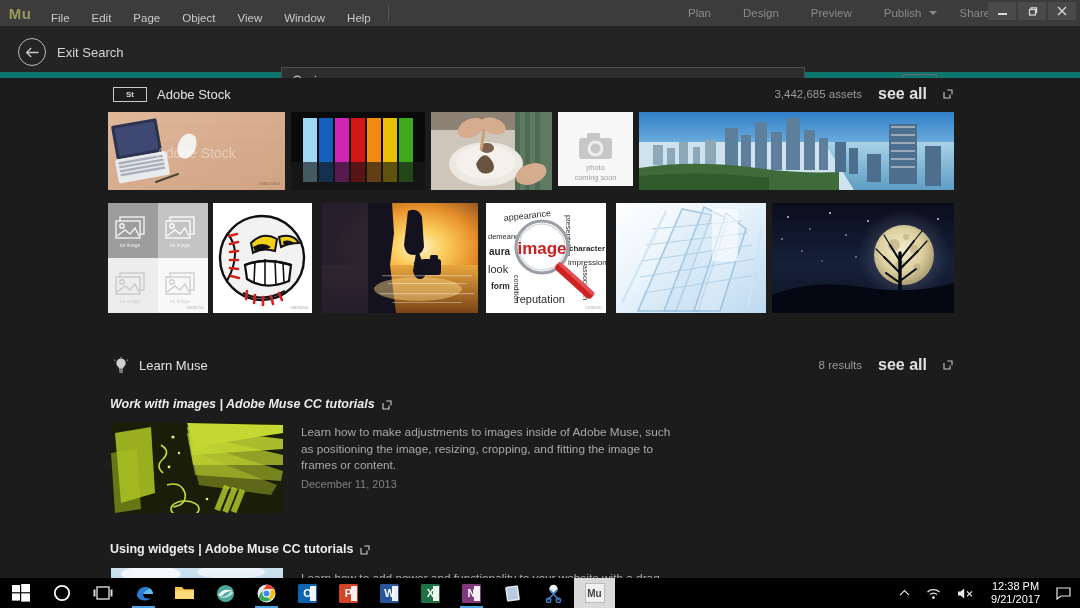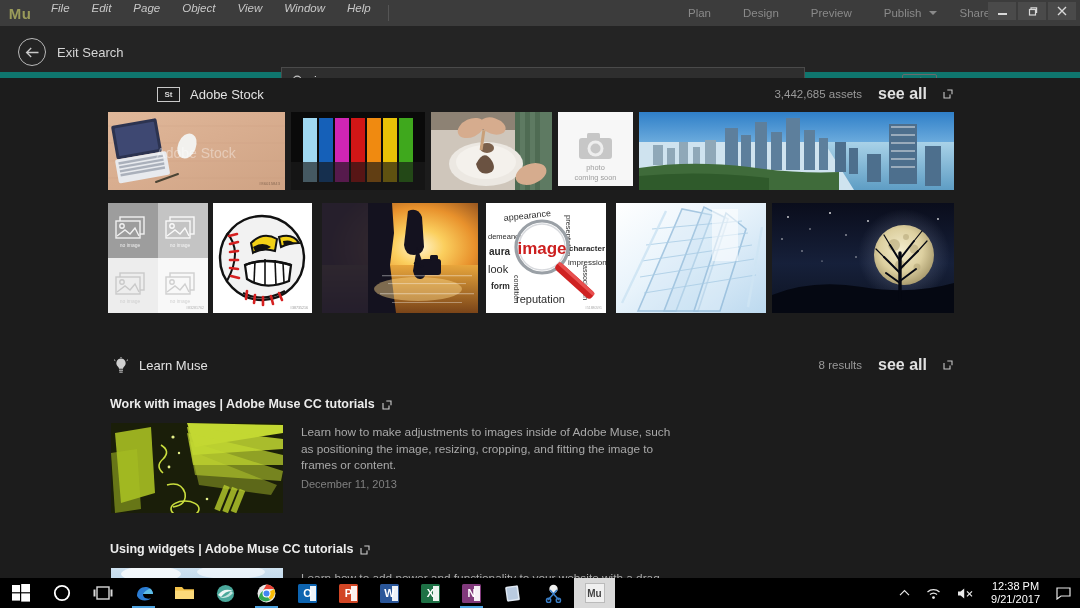--- a/index.html
+++ b/index.html
@@ -15,21 +15,21 @@
   .titlebar {
     position: absolute; left: 0; top: 0; width: 1080px; height: 26px;
     background: #3c3c3c;
     display: flex; align-items: center;
   }
   .mu-logo {
     width: 40px; height: 26px;
     display: flex; align-items: center; justify-content: center;
     color: #9a9b5a; font-size: 15px; font-weight: bold; letter-spacing: .3px;
   }
-  .menu-items { display: flex; align-items: flex-end; height: 16px; font-style: italic; }
+  .menu-items { display: flex; align-items: flex-start; height: 16px; }
   .menu-item {
     color: #c8c8c8; font-size: 11.5px;
     padding: 0 11px; line-height: 26px; height: 26px; cursor: default;
   }
   .menu-sep {
     width: 1px; height: 16px; background: #555; margin: 0 6px;
   }
   .mode-items {
     position: absolute; left: 672px; top: 0;
     display: flex; align-items: center; height: 26px;
@@ -97,23 +97,23 @@
   }
   .sh-left { display: flex; align-items: center; gap: 10px; }
   .sh-title { color: #e2e2e2; font-size: 13px; }
   .sh-right {
     margin-left: auto; display: flex; align-items: center; gap: 16px;
     font-size: 11.5px; color: #9a9a9a;
   }
   .see-all { color: #e0e0e0; font-weight: bold; cursor: pointer; font-size: 16px; }
 
   .stock-badge {
-    width: 23px; height: 15px; border: 1px solid #c9c9c9;
+    width: 34px; height: 15px; border: 1px solid #c9c9c9;
     display: flex; align-items: center; justify-content: center;
-    color: #d8d8d8; font-size: 8px; font-weight: bold; margin-left: 44px;
+    color: #d8d8d8; font-size: 8px; font-weight: bold;
   }
   .bulb { width: 16px; height: 17px; position: relative; }
 
   .ext-icon { width: 10px; height: 10px; position: relative; display: inline-block; }
 
   
   .thumb { position: absolute; overflow: hidden; background: #2a2a2a; cursor: pointer; }
 
   
   .learn-title {
@@ -645,21 +645,21 @@
       <span class="see-all">see all</span>
       <span class="ext-icon">
         <svg width="10" height="10" viewBox="0 0 10 10">
           <path d="M1,3 L1,9 L7,9 L7,5.5" fill="none" stroke="#c6c6c6" stroke-width="1.1"></path>
           <path d="M4.3,1 L9,1 L9,5.3" fill="none" stroke="#c6c6c6" stroke-width="1.1"></path>
         </svg>
       </span>
     </div>
   </div>
 
-  <div class="learn-title" style="top:319px;">
+  <div class="learn-title" style="top:319px;font-style:italic;">
     <span>Work with images | Adobe Muse CC tutorials</span>
     <span class="ext-icon">
       <svg width="10" height="10" viewBox="0 0 10 10">
         <path d="M1,3 L1,9 L7,9 L7,5.5" fill="none" stroke="#cfcfcf" stroke-width="1.1"></path>
         <path d="M4.3,1 L9,1 L9,5.3" fill="none" stroke="#cfcfcf" stroke-width="1.1"></path>
       </svg>
     </span>
   </div>
 
   <div class="learn-thumb" style="top:345px;">

